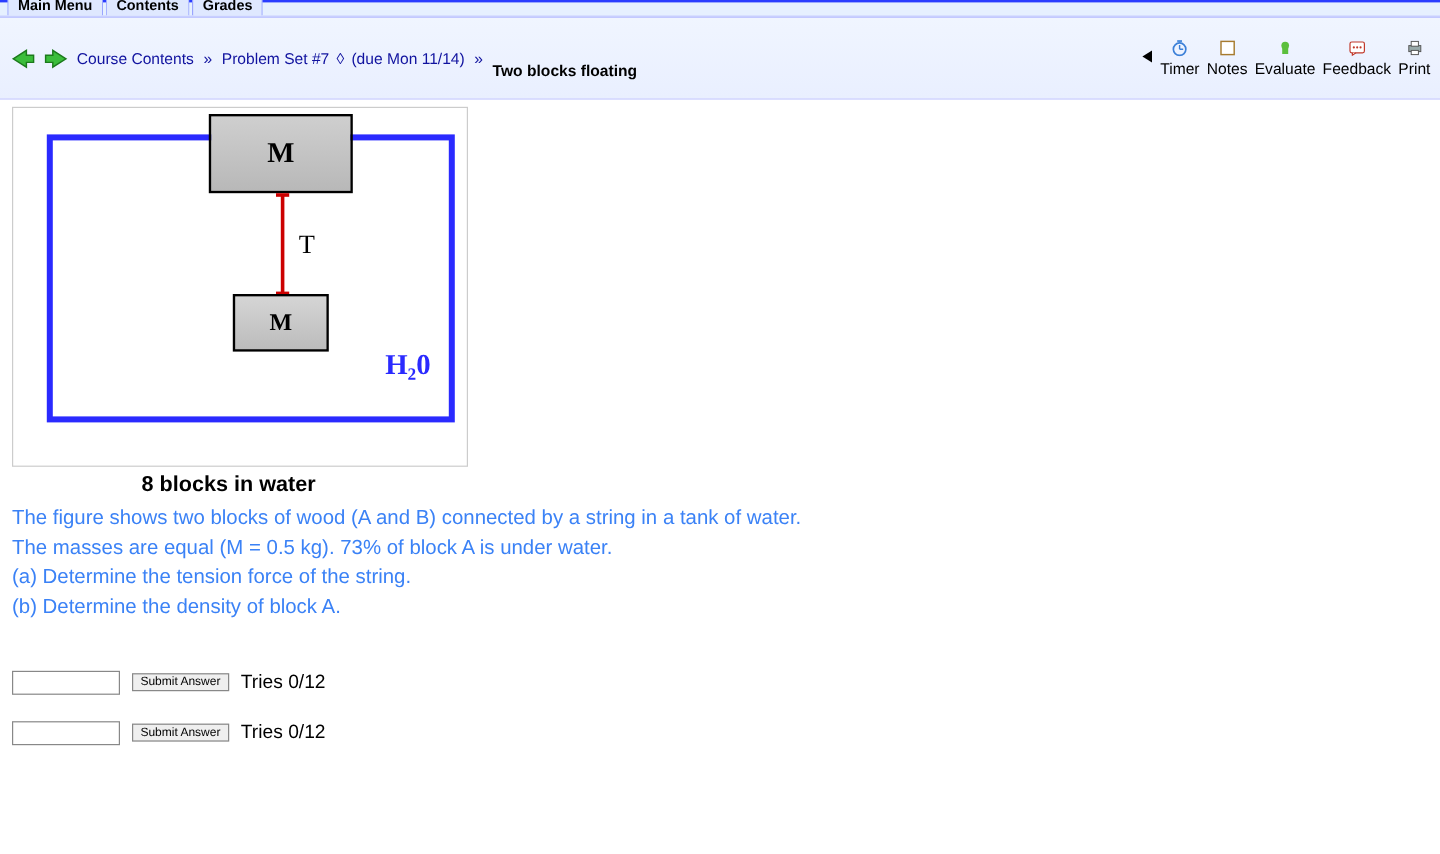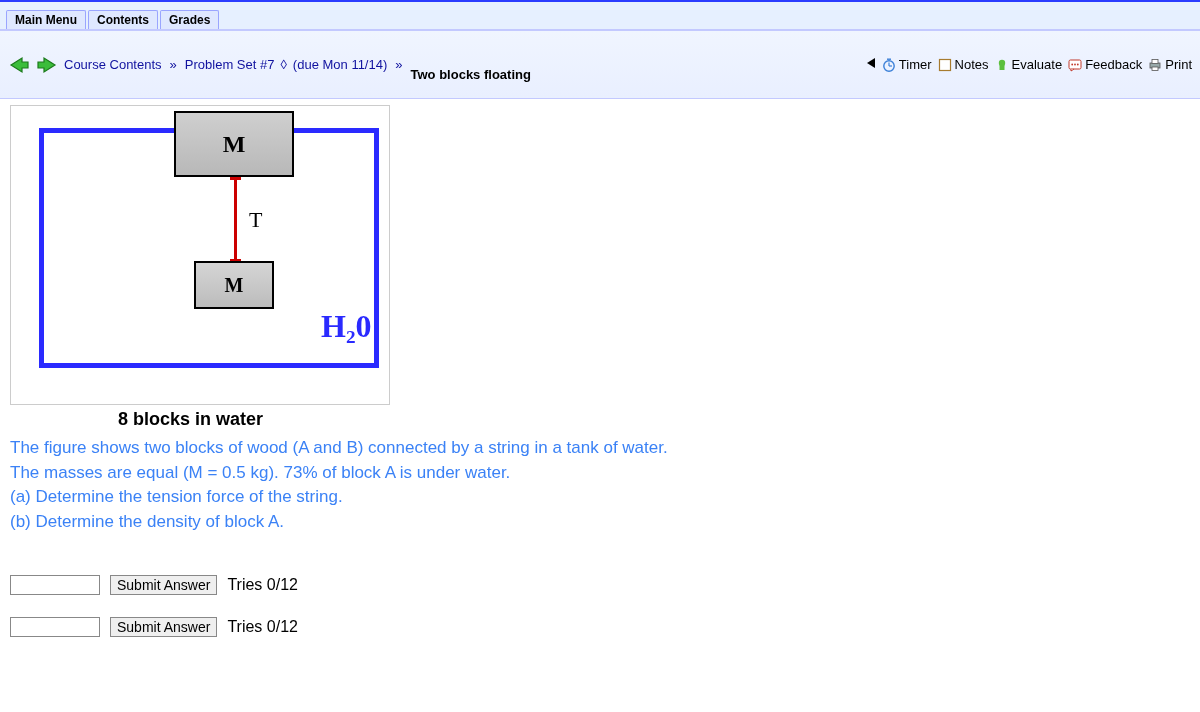--- a/index.html
+++ b/index.html
@@ -10,21 +10,21 @@
     background: #fff;
     color: #000;
   }
   .top-tabs {
     background: #e6f0ff;
     border-top: 2px solid #2a3cff;
     border-bottom: 1px solid #c3c9ff;
     padding: 0 6px;
     display: flex;
     gap: 2px;
-    height: 30px;
+    height: 14px;
     align-items: flex-end;
   }
   .tab {
     background: #dfe8ff;
     border: 1px solid #9aa5ff;
     border-bottom: none;
     padding: 2px 8px;
     font-size: 12px;
     font-weight: bold;
     cursor: pointer;
@@ -51,20 +51,21 @@
   .bar-right {
     margin-left: auto;
     display: flex;
     align-items: center;
     gap: 6px;
     font-size: 13px;
   }
   .bar-tool {
     display: flex; align-items: center; gap: 3px;
     cursor: pointer;
+    flex-direction: column;
   }
   .icon-box { width: 14px; height: 14px; display:inline-block; }
   .content { padding: 6px 10px 20px 10px; }
   .diagram {
     background: #fff;
     border: 1px solid #ccc;
     width: 380px;
     height: 300px;
     position: relative;
     margin-bottom: 4px;
@@ -117,21 +118,21 @@
     background: linear-gradient(#d5d5d5,#bcbcbc);
     border: 2px solid #000;
     display:flex; align-items:center; justify-content:center;
     font-family:'Comic Sans MS', cursive;
     font-size: 20px; font-weight:bold;
   }
   .h2o {
     position:absolute;
     left: 277px; top: 175px;
     font-family:'Comic Sans MS', cursive;
-    color:#2a2aff; font-size: 32px; font-weight:bold;
+    color:#2a2aff; font-size: 24px; font-weight:bold;
   }
   .caption {
     font-family: Verdana, Arial, sans-serif;
     font-weight: bold;
     font-size: 18px;
     margin: 4px 0 6px 108px;
   }
   .problem-text {
     font-family: Verdana, Arial, sans-serif;
     color: #3b82f6;
@@ -143,21 +144,21 @@
     display:flex; align-items:center; gap:10px;
     margin-bottom: 22px;
   }
   .answer-input {
     width: 90px;
     height: 20px;
     border: 1px solid #888;
     font-size: 12px;
   }
   .submit-btn {
-    font-size: 14px;
+    font-size: 10px;
     padding: 1px 6px;
     border: 1px solid #888;
     background: #efefef;
     cursor: pointer;
   }
   .tries {
     font-size: 16px;
   }
 </style>
 </head>

